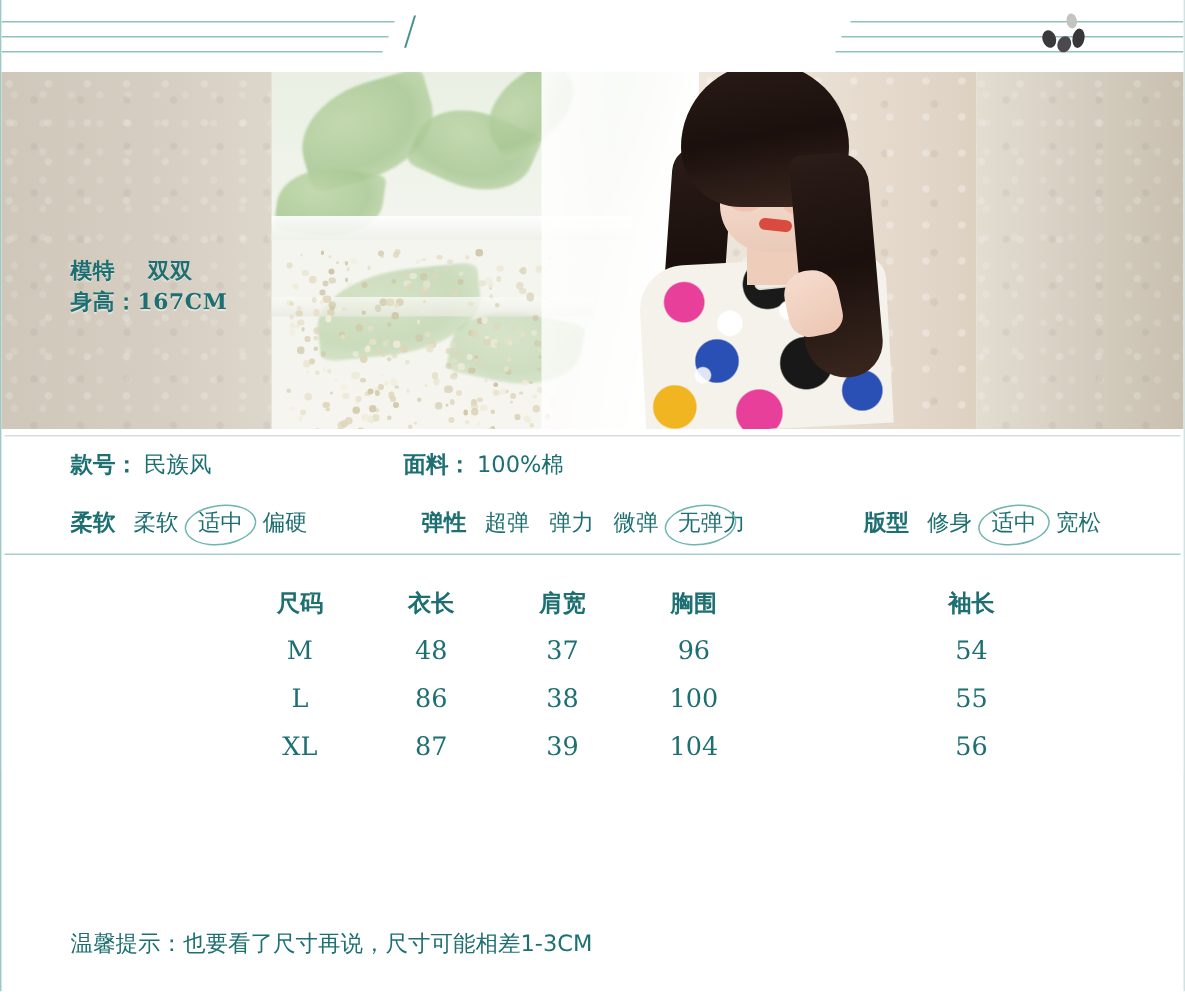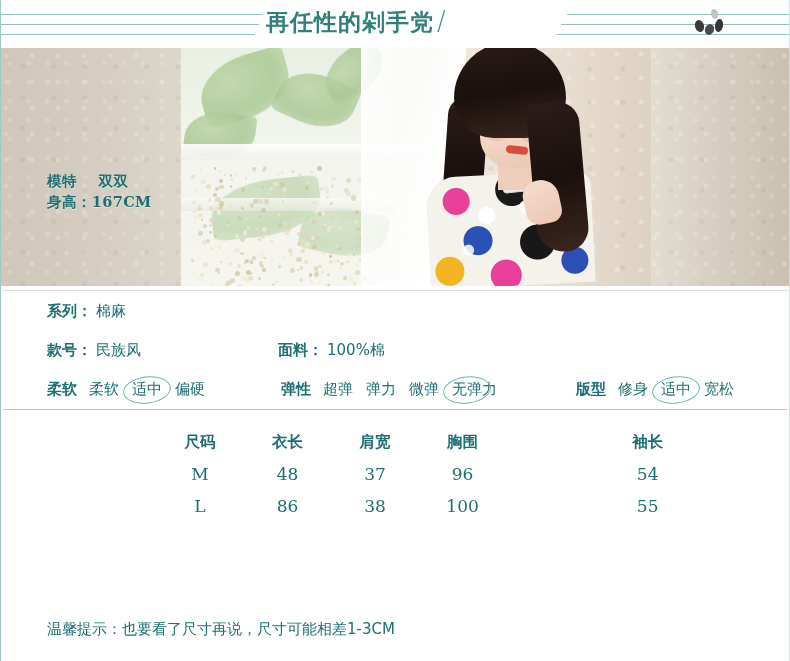--- a/index.html
+++ b/index.html
@@ -375,21 +375,20 @@
 
   <div id="header">
     <div class="hline l1"></div>
     <div class="hline l2"></div>
     <div class="hline l3"></div>
     <div class="hline r1"></div>
     <div class="hline r2"></div>
     <div class="hline r3"></div>
 
     <div id="title-wrap">
-      <span id="title-main">再任性的剁手党</span>
       <span id="title-slash">/</span>
     </div>
 
     <div id="beans">
       <span class="bean b4"></span>
       <span class="bean b1"></span>
       <span class="bean b2"></span>
       <span class="bean b3"></span>
     </div>
   </div>
@@ -701,31 +700,26 @@
         &nbsp;&nbsp;
         <span>双双</span>
       </div>
       <div class="row">身高：167CM</div>
     </div>
   </div>
 
   <div id="spec">
     <div class="divider"></div>
 
-    <div class="spec-row" style="height:40px;">
-      <div class="cell" style="left:46px;">
-        <span class="lab">系列：</span><span class="val">棉麻</span>
-      </div>
-    </div>
 
     <div class="spec-row" style="height:38px;">
       <div class="cell" style="left:46px;">
         <span class="lab">款号：</span><span class="val">民族风</span>
       </div>
-      <div class="cell" style="left:277px;">
+      <div class="cell" style="left:268px;">
         <span class="lab">面料：</span><span class="val">100%棉</span>
       </div>
     </div>
 
     <div class="spec-row" style="height:40px;">
       <div class="cell" style="left:46px;">
         <span class="opt-group">
           <span class="lab">柔软</span>
           <span class="opt">柔软</span>
           <span class="opt sel">适中</span>
@@ -782,18 +776,26 @@
           <td>54</td>
         </tr>
         <tr>
           <td></td>
           <td>L</td>
           <td>86</td>
           <td>38</td>
           <td>100</td>
           <td>55</td>
         </tr>
+        <tr>
+          <td></td>
+          <td>XL</td>
+          <td>87</td>
+          <td>39</td>
+          <td>104</td>
+          <td>56</td>
+        </tr>
       </tbody>
     </table>
   </div>
 
   <div id="footer-note">温馨提示：也要看了尺寸再说，尺寸可能相差1-3CM</div>
 </div>
 
 </body></html>

